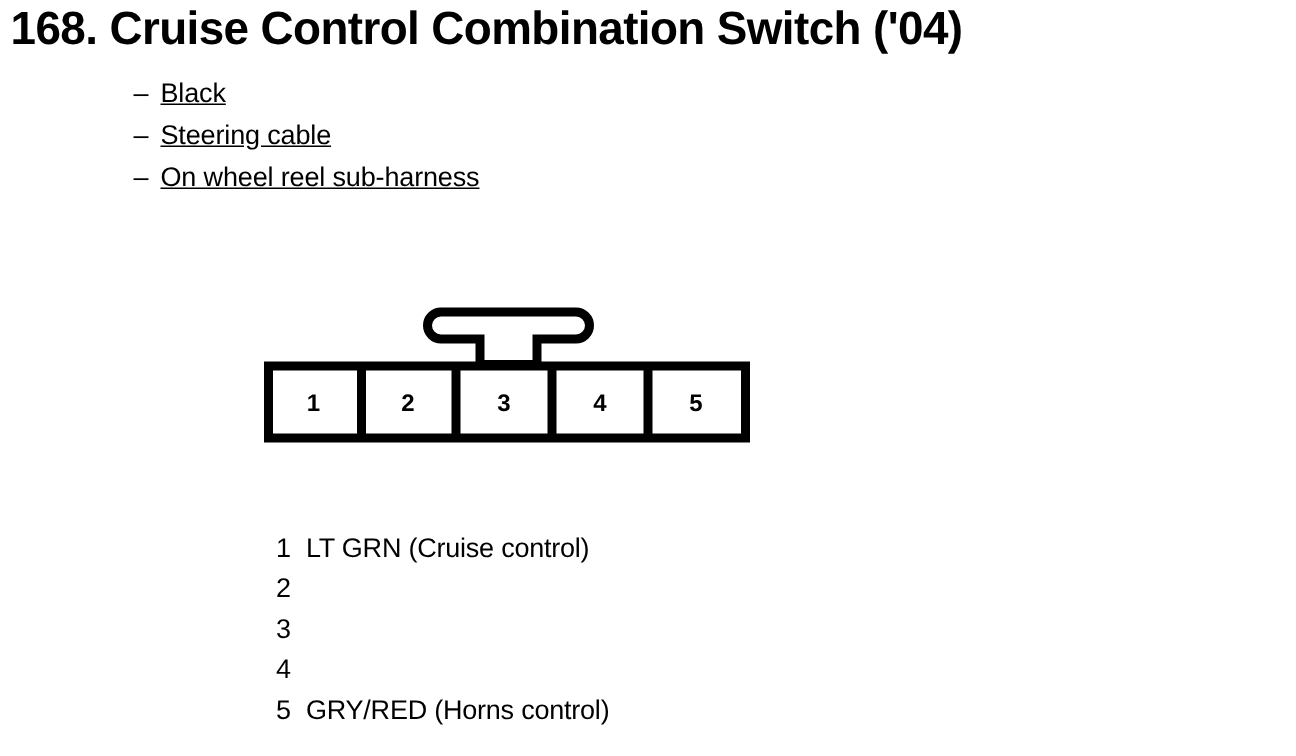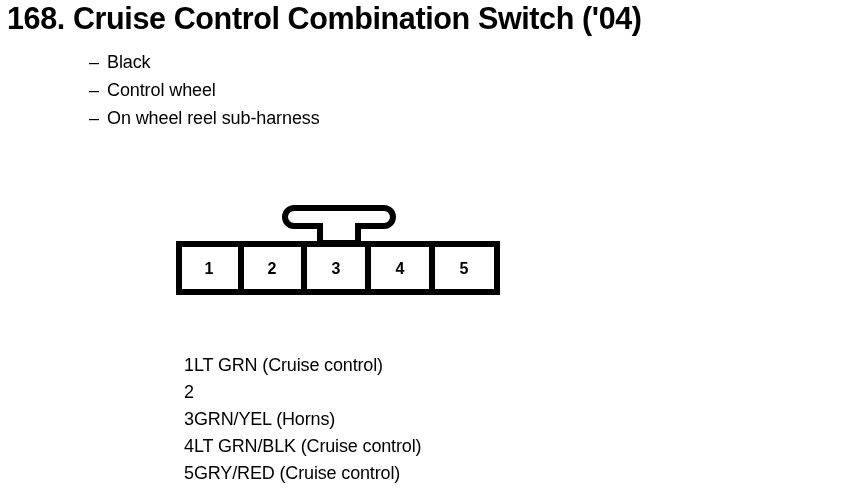--- a/index.html
+++ b/index.html
@@ -44,20 +44,21 @@
     font-size: 18px;
     line-height: 22px;
     white-space: nowrap;
   }
   .bullet-dash {
     width: 18px;
     flex: 0 0 18px;
   }
   .bullet-text {
     letter-spacing: -0.1px;
+    text-decoration: underline;
   }
 
   
   #connector-diagram {
     position: absolute;
     left: 176px;
     top: 196px;
     width: 324px;
     height: 100px;
   }
@@ -86,38 +87,39 @@
     font-size: 18px;
     line-height: 22px;
     white-space: nowrap;
   }
   .legend-num {
     width: 13px;
     flex: 0 0 13px;
     text-align: right;
   }
   .legend-desc {
+    margin-left: 10px;
     letter-spacing: -0.15px;
   }
 </style>
 </head>
 <body>
 
 <div id="page-title">168. Cruise Control Combination Switch ('04)</div>
 
 <div id="bullet-list">
 
   <div class="bullet-row">
     <span class="bullet-dash">–</span>
     <span class="bullet-text">Black</span>
   </div>
 
   <div class="bullet-row">
     <span class="bullet-dash">–</span>
-    <span class="bullet-text">Control wheel</span>
+    <span class="bullet-text">Steering cable</span>
   </div>
 
   <div class="bullet-row">
     <span class="bullet-dash">–</span>
     <span class="bullet-text">On wheel reel sub-harness</span>
   </div>
 
 </div>
 
 <div id="connector-diagram">
@@ -158,26 +160,24 @@
     <span class="legend-num">1</span>
     <span class="legend-desc">LT GRN (Cruise control)</span>
   </div>
 
   <div class="legend-row">
     <span class="legend-num">2</span>
   </div>
 
   <div class="legend-row">
     <span class="legend-num">3</span>
-    <span class="legend-desc">GRN/YEL (Horns)</span>
   </div>
 
   <div class="legend-row">
     <span class="legend-num">4</span>
-    <span class="legend-desc">LT GRN/BLK (Cruise control)</span>
   </div>
 
   <div class="legend-row">
     <span class="legend-num">5</span>
-    <span class="legend-desc">GRY/RED (Cruise control)</span>
+    <span class="legend-desc">GRY/RED (Horns control)</span>
   </div>
 
 </div>
 
 </body></html>

